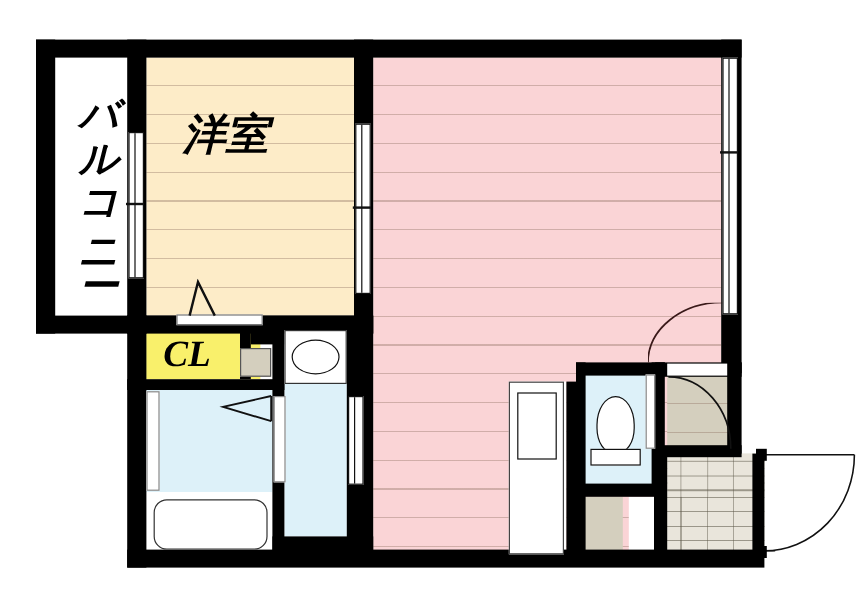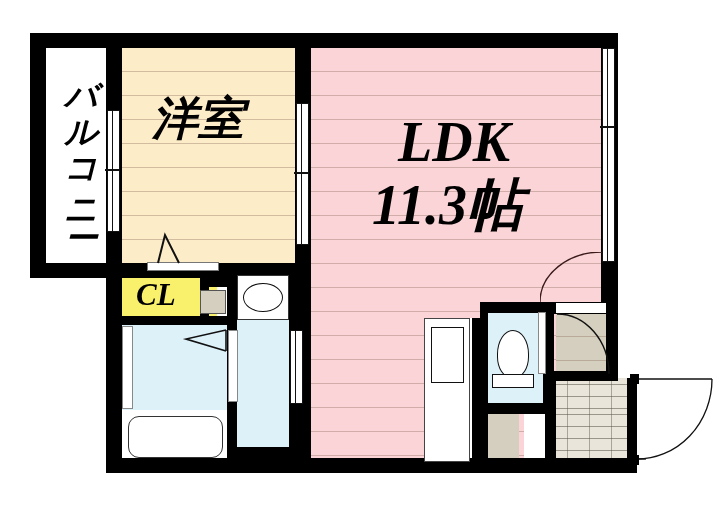--- a/index.html
+++ b/index.html
@@ -195,20 +195,18 @@
       <line x1="0" y1="1" x2="76" y2="1" stroke="#111" stroke-width="1.3"></line>
       <path d="M76,1 A75,80 0 0 1 0,81" fill="none" stroke="#111" stroke-width="1.3"></path>
       <line x1="0" y1="81" x2="10" y2="81" stroke="#111" stroke-width="1.3"></line>
     </svg>
   </div>
   <div class="wall" style="left:630px;top:374px;width:9px;height:10px;"></div>
   <div class="wall" style="left:630px;top:455px;width:9px;height:10px;"></div>
 
   <div class="vtext" style="left:58px;top:58px;font-size:33px;letter-spacing:3px;">バルコニー</div>
 
-  <div class="lbl" style="left:152px;top:88px;font-size:46px;">洋室</div>
-
-  <div class="lbl" style="left:398px;top:110px;font-size:56px;">LDK</div>
-  <div class="lbl" style="left:372px;top:168px;font-size:56px;">11.3帖</div>
+  <div class="lbl" style="left:152px;top:88px;font-size:36px;">洋室</div>
+
 
   <div class="lbl" style="left:136px;top:277px;font-size:31px;">CL</div>
 
 </div>
 
 </body></html>

